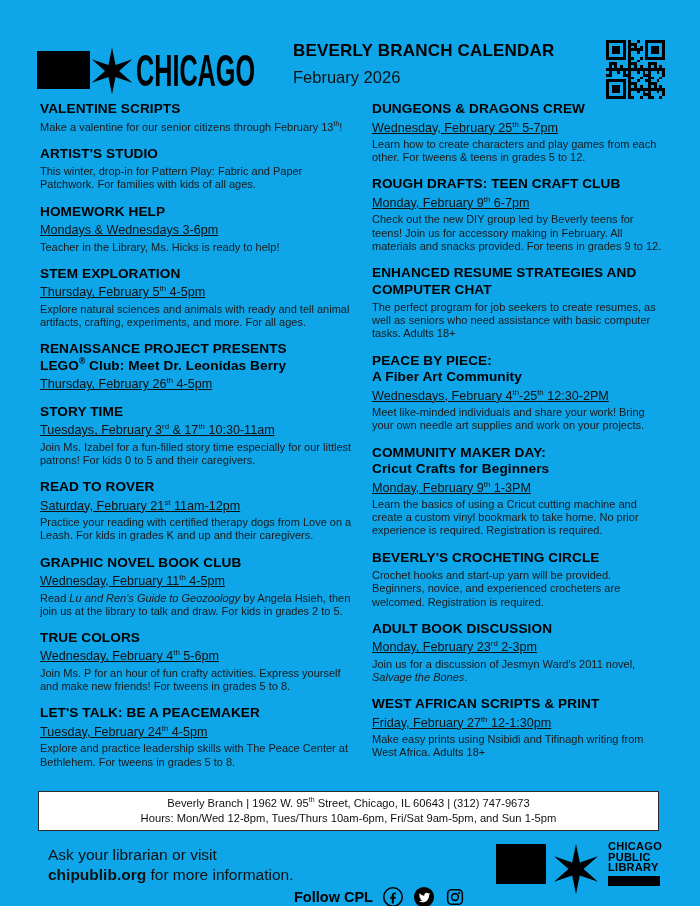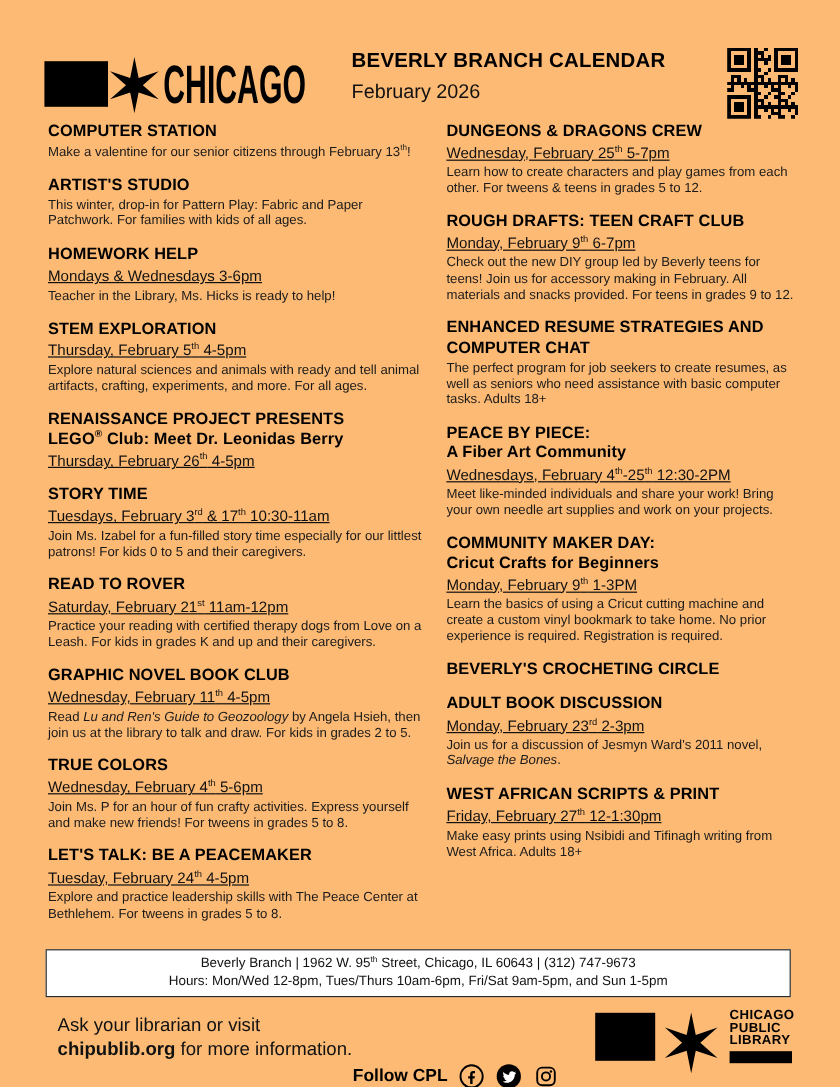--- a/index.html
+++ b/index.html
@@ -2,21 +2,21 @@
 <html><head>
 <meta charset="utf-8">
 <style>
   * { box-sizing: border-box; }
   html, body { margin: 0; padding: 0; background: #ffffff; }
   body {
     width: 700px; height: 906px;
     font-family: "Liberation Sans", sans-serif;
     color: #111;
   }
-  .page { position: relative; width: 700px; height: 906px; background: #fdba74; overflow: hidden; }
+  .page { position: relative; width: 700px; height: 906px; background: #0ea5e9; overflow: hidden; }
 
   
   .brand { position: absolute; left: 37px; top: 38px; width: 240px; height: 66px; }
   .brand-square { position: absolute; left: 0; top: 13px; width: 53px; height: 38px; background: #000; }
   .brand-star { position: absolute; left: 50px; top: 1px; width: 50px; height: 64px; }
   .brand-star polygon, .cpl-star polygon { fill: #000; }
   .brand-text {
     position: absolute; left: 99px; top: 10px;
     font-size: 45px; font-weight: bold; line-height: 46px; white-space: nowrap;
     transform: scaleX(0.56); transform-origin: left top; letter-spacing: 0px; color: #000;
@@ -304,21 +304,21 @@
         <rect x="12" y="20" width="1" height="1"></rect>
         <rect x="15" y="20" width="1" height="1"></rect>
         <rect x="16" y="20" width="1" height="1"></rect>
         <rect x="19" y="20" width="1" height="1"></rect>
       </svg>
   </header>
 
   <main class="content">
     <section class="column">
   <article class="event">
-    <h2 class="ev-title">COMPUTER STATION</h2>
+    <h2 class="ev-title">VALENTINE SCRIPTS</h2>
 
     <p class="ev-desc">Make a valentine for our senior citizens through February 13<sup>th</sup>!</p>
   </article>
 
   <article class="event">
     <h2 class="ev-title">ARTIST'S STUDIO</h2>
 
     <p class="ev-desc">This winter, drop-in for Pattern Play: Fabric and Paper Patchwork. For families with kids of all ages.</p>
   </article>
 
@@ -394,20 +394,21 @@
   </article>
 
   <article class="event">
     <h2 class="ev-title">COMMUNITY MAKER DAY:<br>Cricut Crafts for Beginners</h2>
     <div class="ev-date">Monday, February 9<sup>th</sup> 1-3PM</div>
     <p class="ev-desc">Learn the basics of using a Cricut cutting machine and create a custom vinyl bookmark to take home. No prior experience is required. Registration is required.</p>
   </article>
 
   <article class="event">
     <h2 class="ev-title">BEVERLY'S CROCHETING CIRCLE</h2>
+    <p class="ev-desc">Crochet hooks and start-up yarn will be provided. Beginners, novice, and experienced crocheters are welcomed. Registration is required.</p>
   </article>
 
   <article class="event">
     <h2 class="ev-title">ADULT BOOK DISCUSSION</h2>
     <div class="ev-date">Monday, February 23<sup>rd</sup> 2-3pm</div>
     <p class="ev-desc">Join us for a discussion of Jesmyn Ward's 2011 novel, <em>Salvage the Bones</em>.</p>
   </article>
 
   <article class="event">
     <h2 class="ev-title">WEST AFRICAN SCRIPTS &amp; PRINT</h2>

